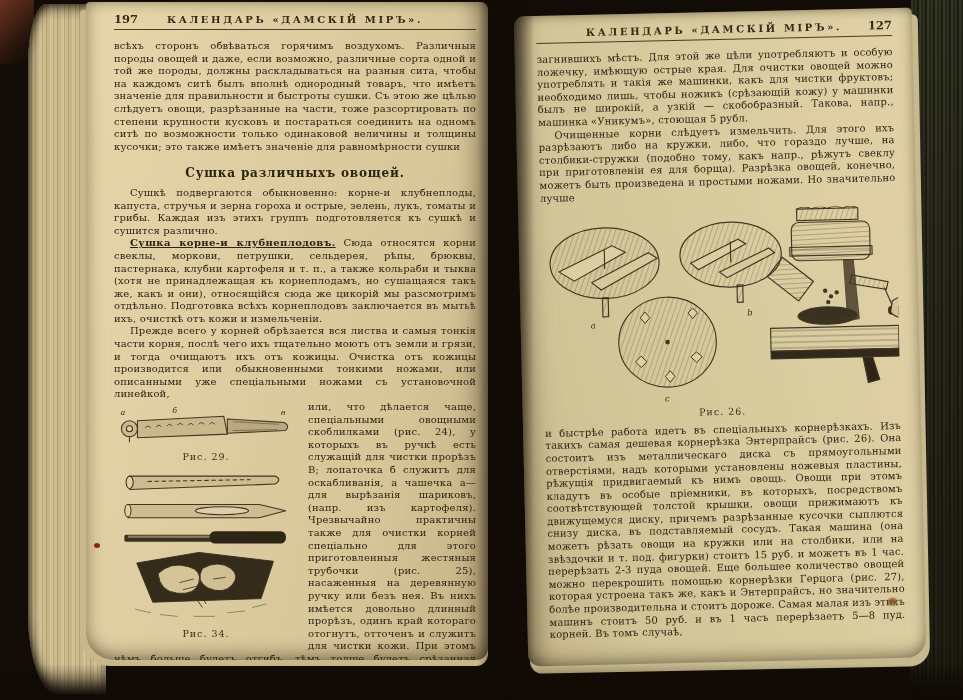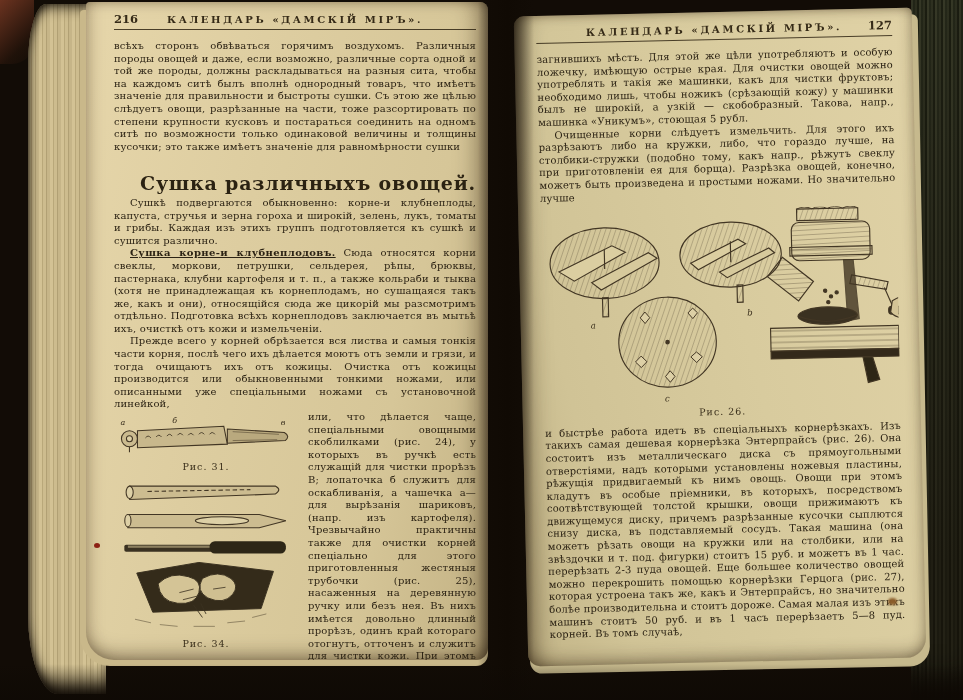--- a/index.html
+++ b/index.html
@@ -86,22 +86,22 @@
   .page-num{font-size:11.5px;font-weight:700;color:#352a17;min-width:30px;}
   .page-num.right{text-align:right;}
 
   .body-text{
     font-size:10px;line-height:12.6px;text-align:justify;
     letter-spacing:.15px;
   }
   .body-text p{margin:0;}
   .indent{text-indent:16px;}
   .section-heading{
-    text-align:right;font-weight:700;font-size:19px;letter-spacing:.8px;
-    margin:24px 0 7px;color:#2b2212;
+    text-align:center;font-weight:700;font-size:12px;letter-spacing:.8px;
+    margin:14px 0 7px;color:#2b2212;
   }
   .lead{font-weight:700;letter-spacing:.4px;text-decoration:underline;}
 
   
   .fig-float{
     float:left;width:184px;margin:3px 10px 2px 0;text-align:center;
   }
   .fig-block{margin:8px 0 5px;text-align:center;}
   .fig-caption{
     font-size:9.5px;letter-spacing:1px;color:#3a2f1b;margin:1px 0 5px;
@@ -130,54 +130,54 @@
 <div class="photo">
 
   <div class="cover-corner"></div>
   <div class="left-edges"></div>
   <div class="right-edges"></div>
   <div class="under-left"></div>
   <div class="under-right"></div>
 
   <div class="page page-left">
     <div class="running-head">
-      <span class="page-num">216</span>
+      <span class="page-num">197</span>
       <span class="running-title">Календарь «Дамскій Міръ».</span>
       <span class="page-num"></span>
     </div>
 
     <div class="body-text">
       <p>всѣхъ сторонъ обвѣваться горячимъ воздухомъ. Различныя породы овощей и даже, если возможно, различные сорта одной и той же породы, должны раскладываться на разныя сита, чтобы на каждомъ ситѣ былъ вполнѣ однородный товаръ, что имѣетъ значеніе для правильности и быстроты сушки. Съ этою же цѣлью слѣдуетъ овощи, разрѣзанные на части, тоже разсортировать по степени крупности кусковъ и постараться соединить на одномъ ситѣ по возможности только одинаковой величины и толщины кусочки; это также имѣетъ значеніе для равномѣрности сушки</p>
 
       <div class="section-heading">Сушка различныхъ овощей.</div>
 
-      <p class="indent">Сушкѣ подвергаются обыкновенно: корне-и клубнеплоды, капуста, стручья и зерна гороха и широкій, зелень, лукъ, томаты и грибы. Каждая изъ этихъ группъ подготовляется къ сушкѣ и сушится различно.</p>
+      <p class="indent">Сушкѣ подвергаются обыкновенно: корне-и клубнеплоды, капуста, стручья и зерна гороха и острые, зелень, лукъ, томаты и грибы. Каждая изъ этихъ группъ подготовляется къ сушкѣ и сушится различно.</p>
 
       <p class="indent"><span class="lead">Сушка корне-и клубнеплодовъ.</span><span> Сюда относятся корни свеклы, моркови, петрушки, сельдерея, рѣпы, брюквы, пастернака, клубни картофеля и т. п., а также кольраби и тыква (хотя не принадлежащая къ корнеплодамъ, но сушащаяся такъ же, какъ и они), относящійся сюда же цикорій мы разсмотримъ отдѣльно. Подготовка всѣхъ корнеплодовъ заключается въ мытьѣ ихъ, очисткѣ отъ кожи и измельченіи.</span></p>
 
-      <p class="indent">Прежде всего у корней обрѣзается вся листва и самыя тонкія части корня, послѣ чего ихъ дѣлается моютъ отъ земли и грязи, и тогда очищаютъ ихъ отъ кожицы. Очистка отъ кожицы производится или обыкновенными тонкими ножами, или описанными уже спеціальными ножами съ установочной линейкой,</p>
+      <p class="indent">Прежде всего у корней обрѣзается вся листва и самыя тонкія части корня, послѣ чего ихъ тщательно моютъ отъ земли и грязи, и тогда очищаютъ ихъ отъ кожицы. Очистка отъ кожицы производится или обыкновенными тонкими ножами, или описанными уже спеціальными ножами съ установочной линейкой,</p>
 
       <div>
         <div class="fig-float">
 
           <svg width="178" height="46" viewBox="0 0 200 50">
             <g stroke="#423624" stroke-width="1.2" fill="none">
               <circle cx="14" cy="27" r="9" fill="#cbbb8f"></circle>
               <circle cx="14" cy="27" r="3.4" fill="#ddd0a6"></circle>
               <path d="M23 18 L120 13 L124 33 L23 37 Z" fill="#c8b88c"></path>
               <path d="M32 26 q3 -4 6 0 M44 25 q3 -4 6 0 M56 24 q3 -4 6 0 M68 23 q3 -4 6 0 M80 23 q3 -4 6 0 M92 22 q3 -4 6 0 M104 22 q3 -4 6 0" stroke-width="1"></path>
               <path d="M124 16 L188 20 Q195 24 189 29 L124 32 Z" fill="#b9a97e"></path>
               <path d="M130 19 l52 3 M130 29 l50 -1" stroke-width=".8" opacity=".7"></path>
               <line x1="14" y1="36" x2="14" y2="42"></line>
             </g>
             <text class="fig-label" x="4" y="12">а</text>
             <text class="fig-label" x="62" y="9">б</text>
             <text class="fig-label" x="184" y="12">в</text>
           </svg>
-          <div class="fig-caption">Рис. 31.</div>
+          <div class="fig-caption">Рис. 29.</div>
 
           <svg width="178" height="158" viewBox="0 0 200 178">
             <g stroke="#423624" stroke-width="1.2" fill="none">
               <path d="M14 8 h164 q8 4 0 9 l-164 6 z" fill="#ccbc90"></path>
               <ellipse cx="14" cy="15" rx="4" ry="7" fill="#ddd0a6"></ellipse>
               <line x1="34" y1="14" x2="150" y2="12" stroke-dasharray="5 3"></line>
               <path d="M12 40 h148 l30 7 -30 8 H12 z" fill="#ccbc90"></path>
               <ellipse cx="118" cy="47" rx="30" ry="4.5" fill="#ddd0a6"></ellipse>
               <ellipse cx="12" cy="47" rx="3.5" ry="7" fill="#ddd0a6"></ellipse>
             </g>

